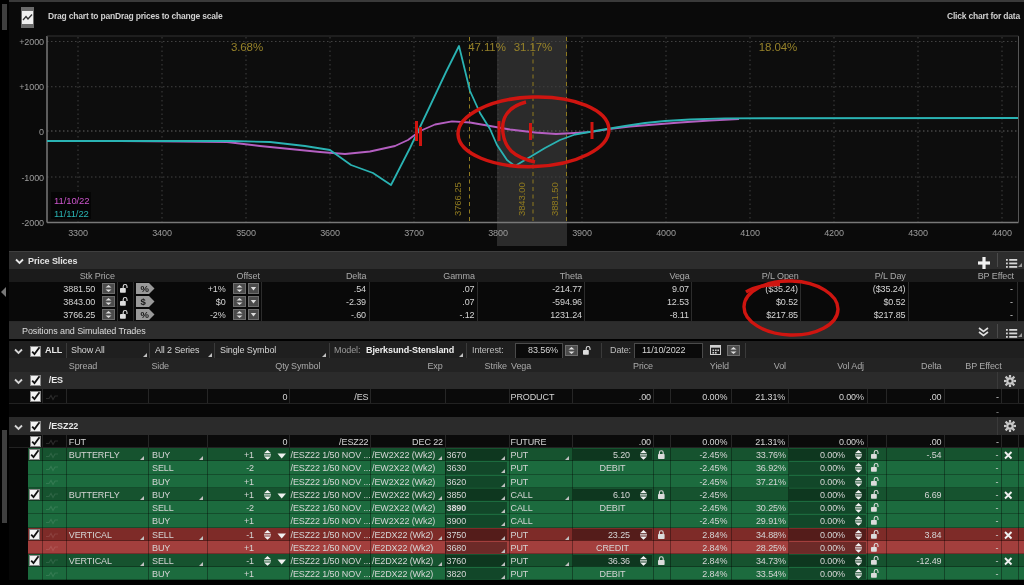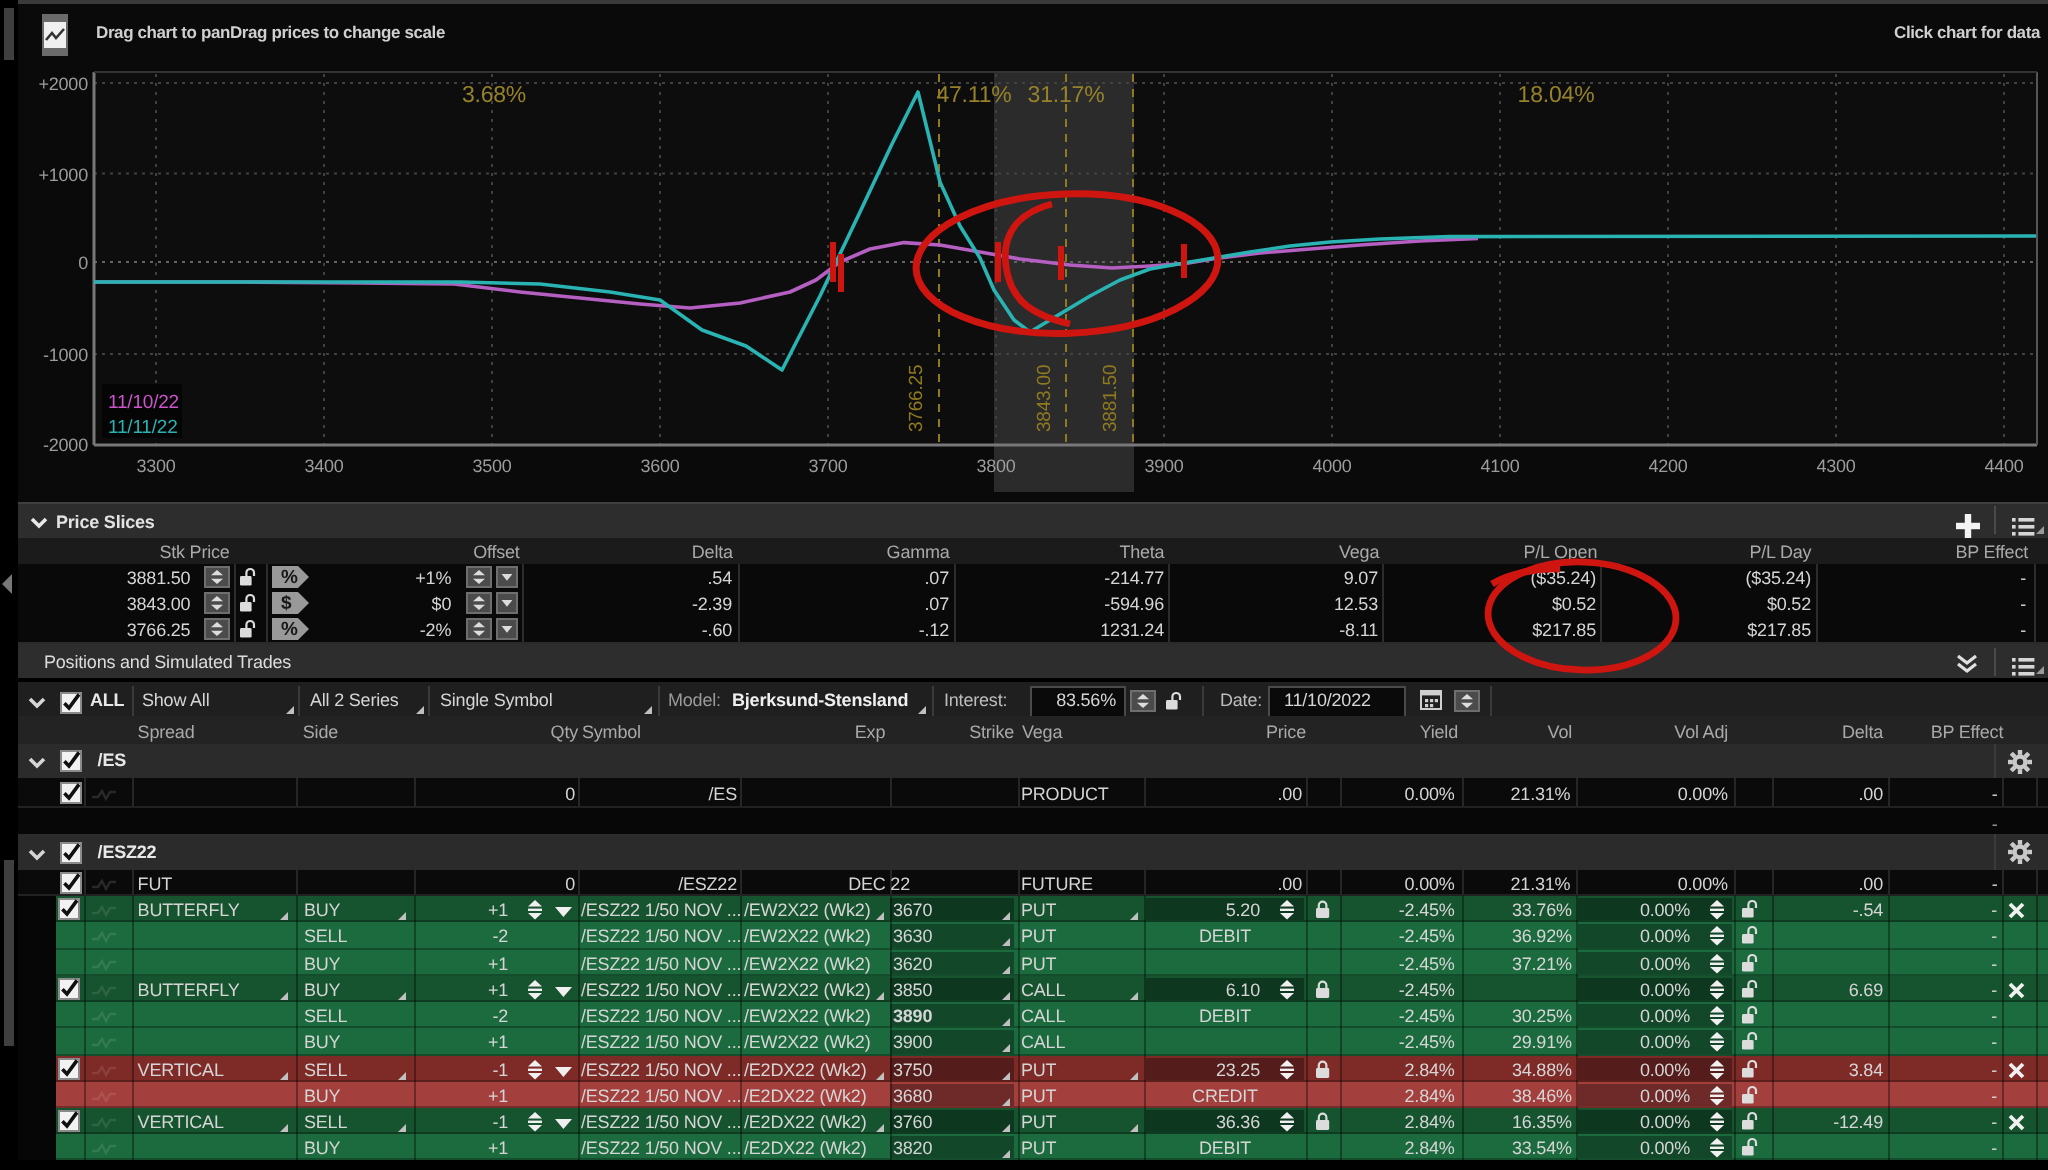--- a/index.html
+++ b/index.html
@@ -442,21 +442,21 @@
     <svg style="position:absolute;left:30px;top:436px" width="11" height="11" viewBox="0 0 11 11">
       <rect x="0.5" y="0.5" width="10" height="10" fill="#f2f2f2" stroke="#8a8a8a"></rect>
       <path d="M2.2,5.6 L4.5,8 L9.5,1.2" fill="none" stroke="#101010" stroke-width="1.8"></path>
     </svg>
     <svg style="position:absolute;left:46px;top:438px" width="12" height="8" viewBox="0 0 12 8">
       <path d="M0,5.5 L3,5.5 L5,2.5 L7,6.5 L9,3 L12,3" fill="none" stroke="rgba(255,255,255,0.13)" stroke-width="1.2"></path>
     </svg>
     <div class="t " style="left:68.8px;top:435.5px;">FUT</div>
     <div class="t r " style="right:736.5px;top:435.5px;">0</div>
     <div class="t r " style="right:655.5px;top:435.5px;">/ESZ22</div>
-    <div class="t r " style="right:569px;top:435.5px;padding-left:20px;">DEC 22</div>
+    <div class="t r " style="right:581px;top:435.5px;padding-left:20px;">DEC 22</div>
     <div class="t " style="left:510.5px;top:435.5px;">FUTURE</div>
     <div class="t r " style="right:373px;top:435.5px;">.00</div>
     <div class="t r " style="right:296.70000000000005px;top:435.5px;">0.00%</div>
     <div class="t r " style="right:238.79999999999995px;top:435.5px;">21.31%</div>
     <div class="t r " style="right:160.10000000000002px;top:435.5px;">0.00%</div>
     <div class="t r " style="right:82.5px;top:435.5px;">.00</div>
     <div class="t r " style="right:25.200000000000045px;top:435.5px;">-</div>
     <div class="abs" style="left:9px;top:448px;width:19px;height:13px;background:#060606"></div>
     <div class="abs" style="left:28px;top:448px;width:996px;height:13px;background:#16532f"></div>
     <div class="hline" style="left:28px;top:460.2px;width:996px;background:rgba(0,0,0,0.28)"></div>
@@ -944,21 +944,21 @@
     <div class="t " style="left:290.5px;top:541.5px;">/ESZ22 1/50 NOV ...</div>
     <div class="t " style="left:372px;top:541.5px;">/E2DX22 (Wk2)</div>
     <div class="abs" style="left:444.5px;top:542px;width:62px;height:11px;background:rgba(0,0,0,0.33)"></div>
     <div class="t " style="left:446.5px;top:541.5px;">3680</div>
     <svg style="position:absolute;left:501px;top:548.5px" width="4" height="4" viewBox="0 0 4 4">
       <polygon points="0,4 4,4 4,0" fill="#c0c0c0"></polygon>
     </svg>
     <div class="t " style="left:510.5px;top:541.5px;">PUT</div>
     <div class="t" style="left:571.5px;top:541.5px;width:82px;text-align:center">CREDIT</div>
     <div class="t r " style="right:296.70000000000005px;top:541.5px;">2.84%</div>
-    <div class="t r " style="right:238.10000000000002px;top:541.5px;">38.46%</div>
+    <div class="t r " style="right:238.10000000000002px;top:541.5px;">28.25%</div>
     <div class="abs" style="left:789px;top:542px;width:76.5px;height:11px;background:rgba(0,0,0,0.33)"></div>
     <div class="t r " style="right:179px;top:541.5px;">0.00%</div>
     <svg style="position:absolute;left:853.5px;top:542.5px" width="9" height="10" viewBox="0 0 9 10">
       <polygon points="4.5,0 8,3.2 1,3.2" fill="#f0f0f0"></polygon>
       <rect x="1" y="4.3" width="7" height="1.2" fill="#f0f0f0"></rect>
       <polygon points="1,6.5 8,6.5 4.5,9.8" fill="#f0f0f0"></polygon>
     </svg>
     <svg style="position:absolute;left:870px;top:542px" width="9" height="10" viewBox="0 0 9 10">
       <path d="M4.2,5 V3.4 A1.9,1.9 0 0 1 8,3.4 V5" fill="none" stroke="#dcdcdc" stroke-width="1.1"></path>
       <rect x="1" y="5" width="5.8" height="4.8" rx="0.7" fill="#dcdcdc"></rect>
@@ -1028,21 +1028,21 @@
     <svg style="position:absolute;left:638.5px;top:555.5px" width="9" height="10" viewBox="0 0 9 10">
       <polygon points="4.5,0 8,3.2 1,3.2" fill="#f0f0f0"></polygon>
       <rect x="1" y="4.3" width="7" height="1.2" fill="#f0f0f0"></rect>
       <polygon points="1,6.5 8,6.5 4.5,9.8" fill="#f0f0f0"></polygon>
     </svg>
     <svg style="position:absolute;left:656.5px;top:555px" width="9" height="10" viewBox="0 0 9 10">
       <path d="M2.4,5 V3.7 A1.9,1.9 0 0 1 6.2,3.7 V5" fill="none" stroke="#dcdcdc" stroke-width="1.1"></path>
       <rect x="1" y="5" width="6.6" height="5" rx="0.7" fill="#dcdcdc"></rect>
     </svg>
     <div class="t r " style="right:296.70000000000005px;top:554.5px;">2.84%</div>
-    <div class="t r " style="right:238.10000000000002px;top:554.5px;">16.35%</div>
+    <div class="t r " style="right:238.10000000000002px;top:554.5px;">34.73%</div>
     <div class="abs" style="left:789px;top:555px;width:76.5px;height:11px;background:rgba(0,0,0,0.33)"></div>
     <div class="t r " style="right:179px;top:554.5px;">0.00%</div>
     <svg style="position:absolute;left:853.5px;top:555.5px" width="9" height="10" viewBox="0 0 9 10">
       <polygon points="4.5,0 8,3.2 1,3.2" fill="#f0f0f0"></polygon>
       <rect x="1" y="4.3" width="7" height="1.2" fill="#f0f0f0"></rect>
       <polygon points="1,6.5 8,6.5 4.5,9.8" fill="#f0f0f0"></polygon>
     </svg>
     <svg style="position:absolute;left:870px;top:555px" width="9" height="10" viewBox="0 0 9 10">
       <path d="M4.2,5 V3.4 A1.9,1.9 0 0 1 8,3.4 V5" fill="none" stroke="#dcdcdc" stroke-width="1.1"></path>
       <rect x="1" y="5" width="5.8" height="4.8" rx="0.7" fill="#dcdcdc"></rect>

